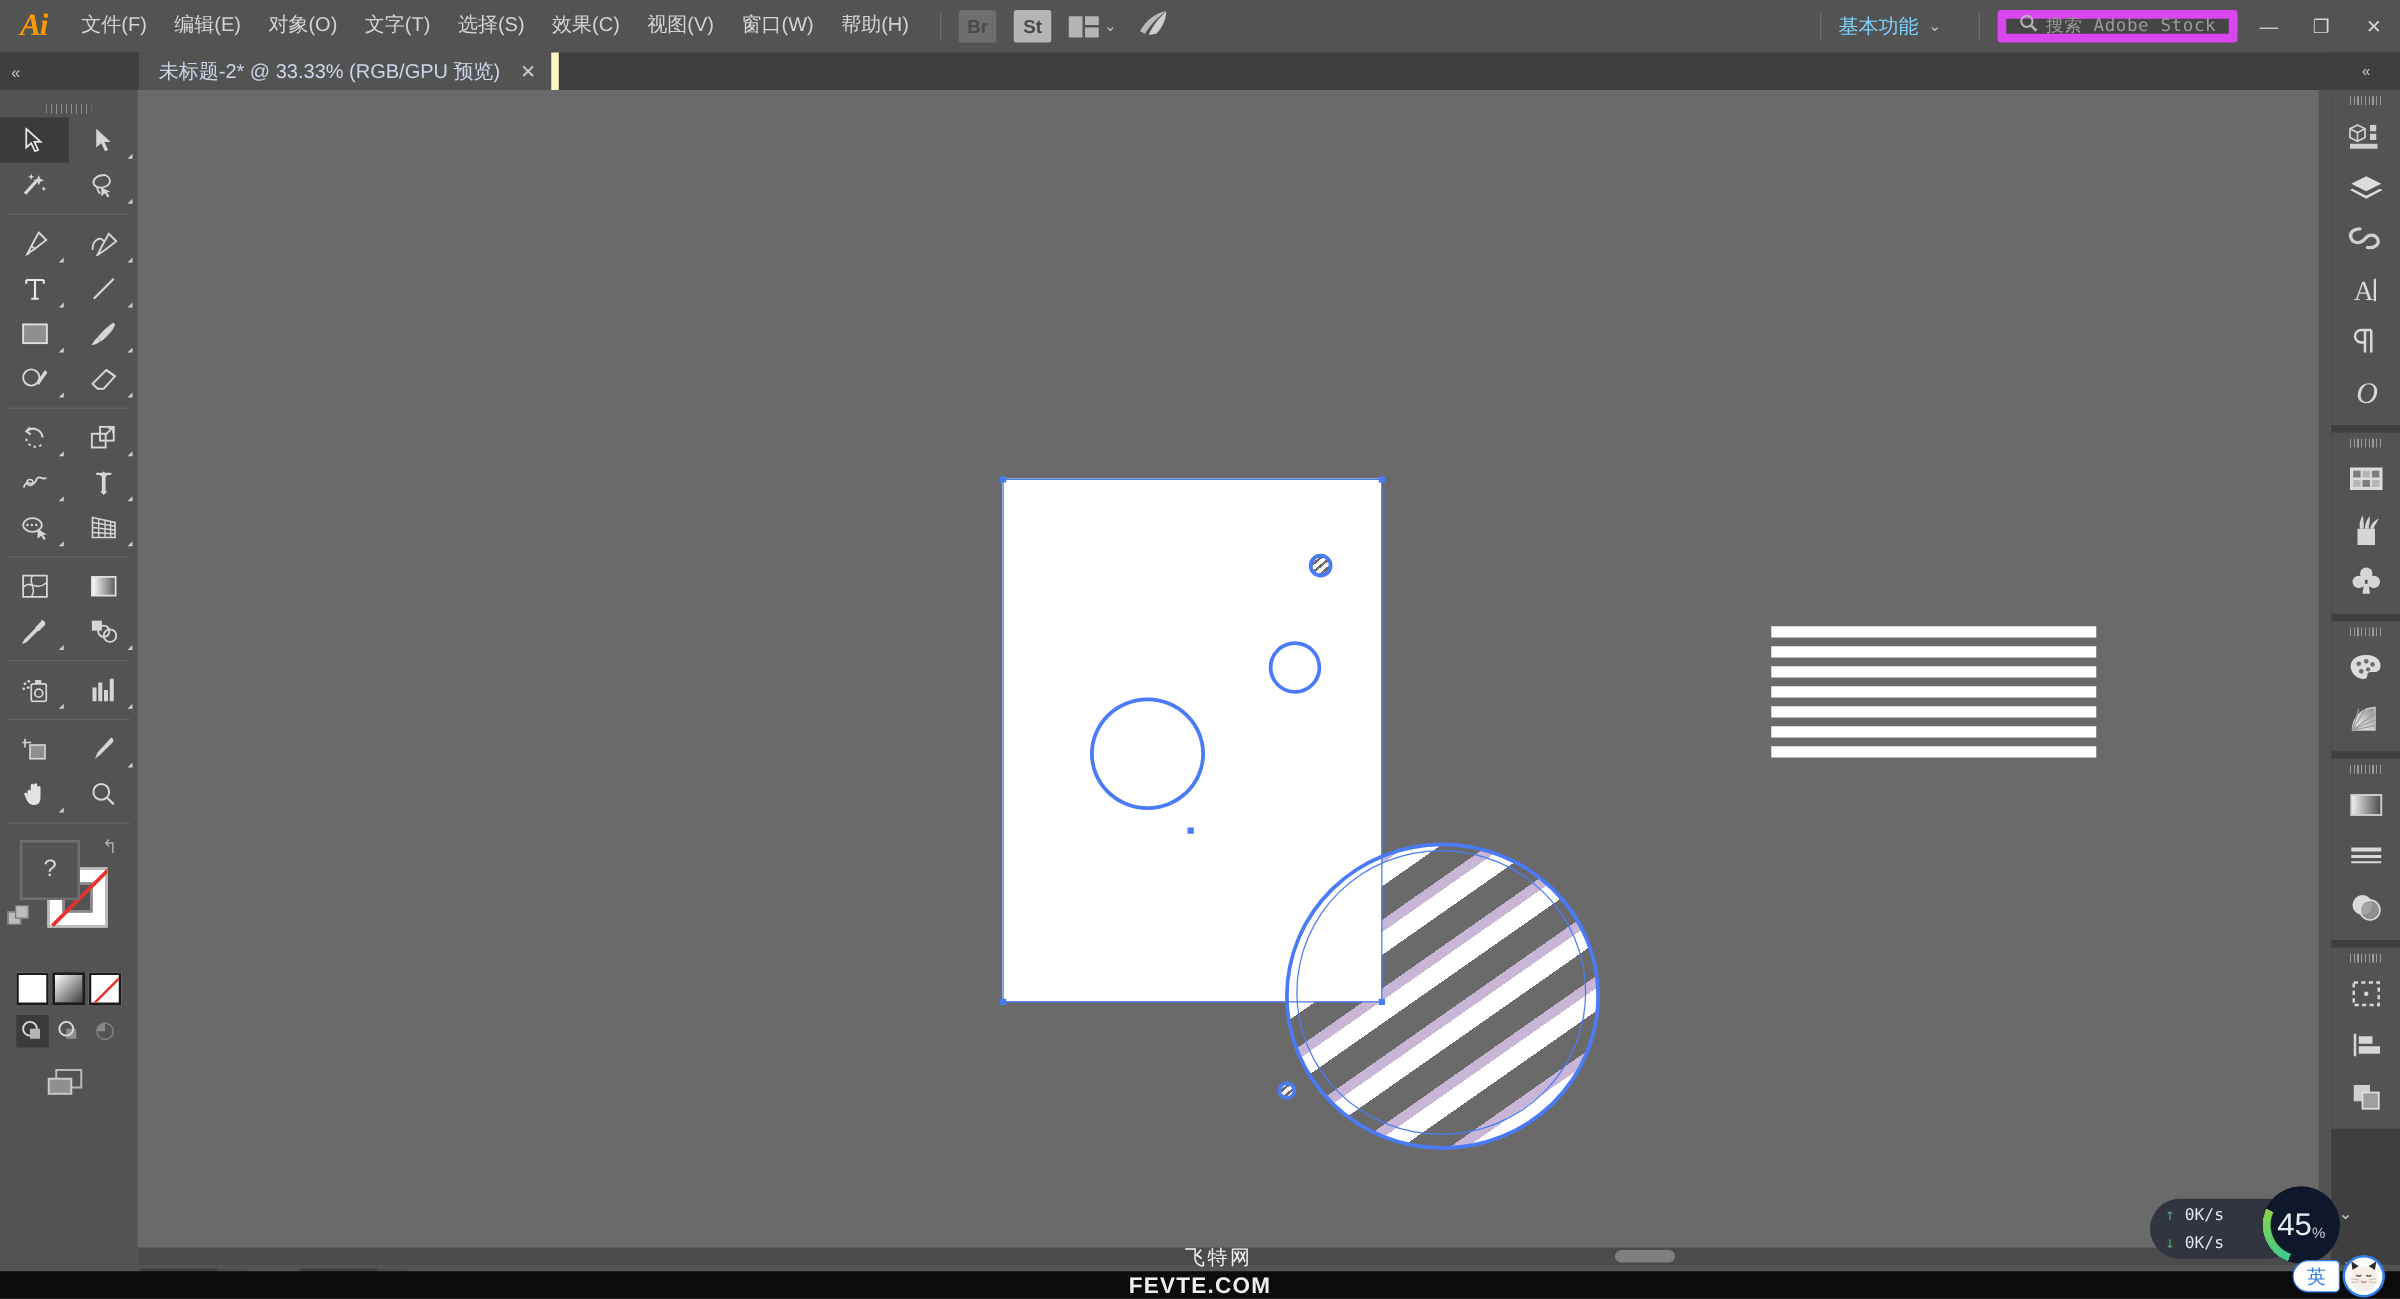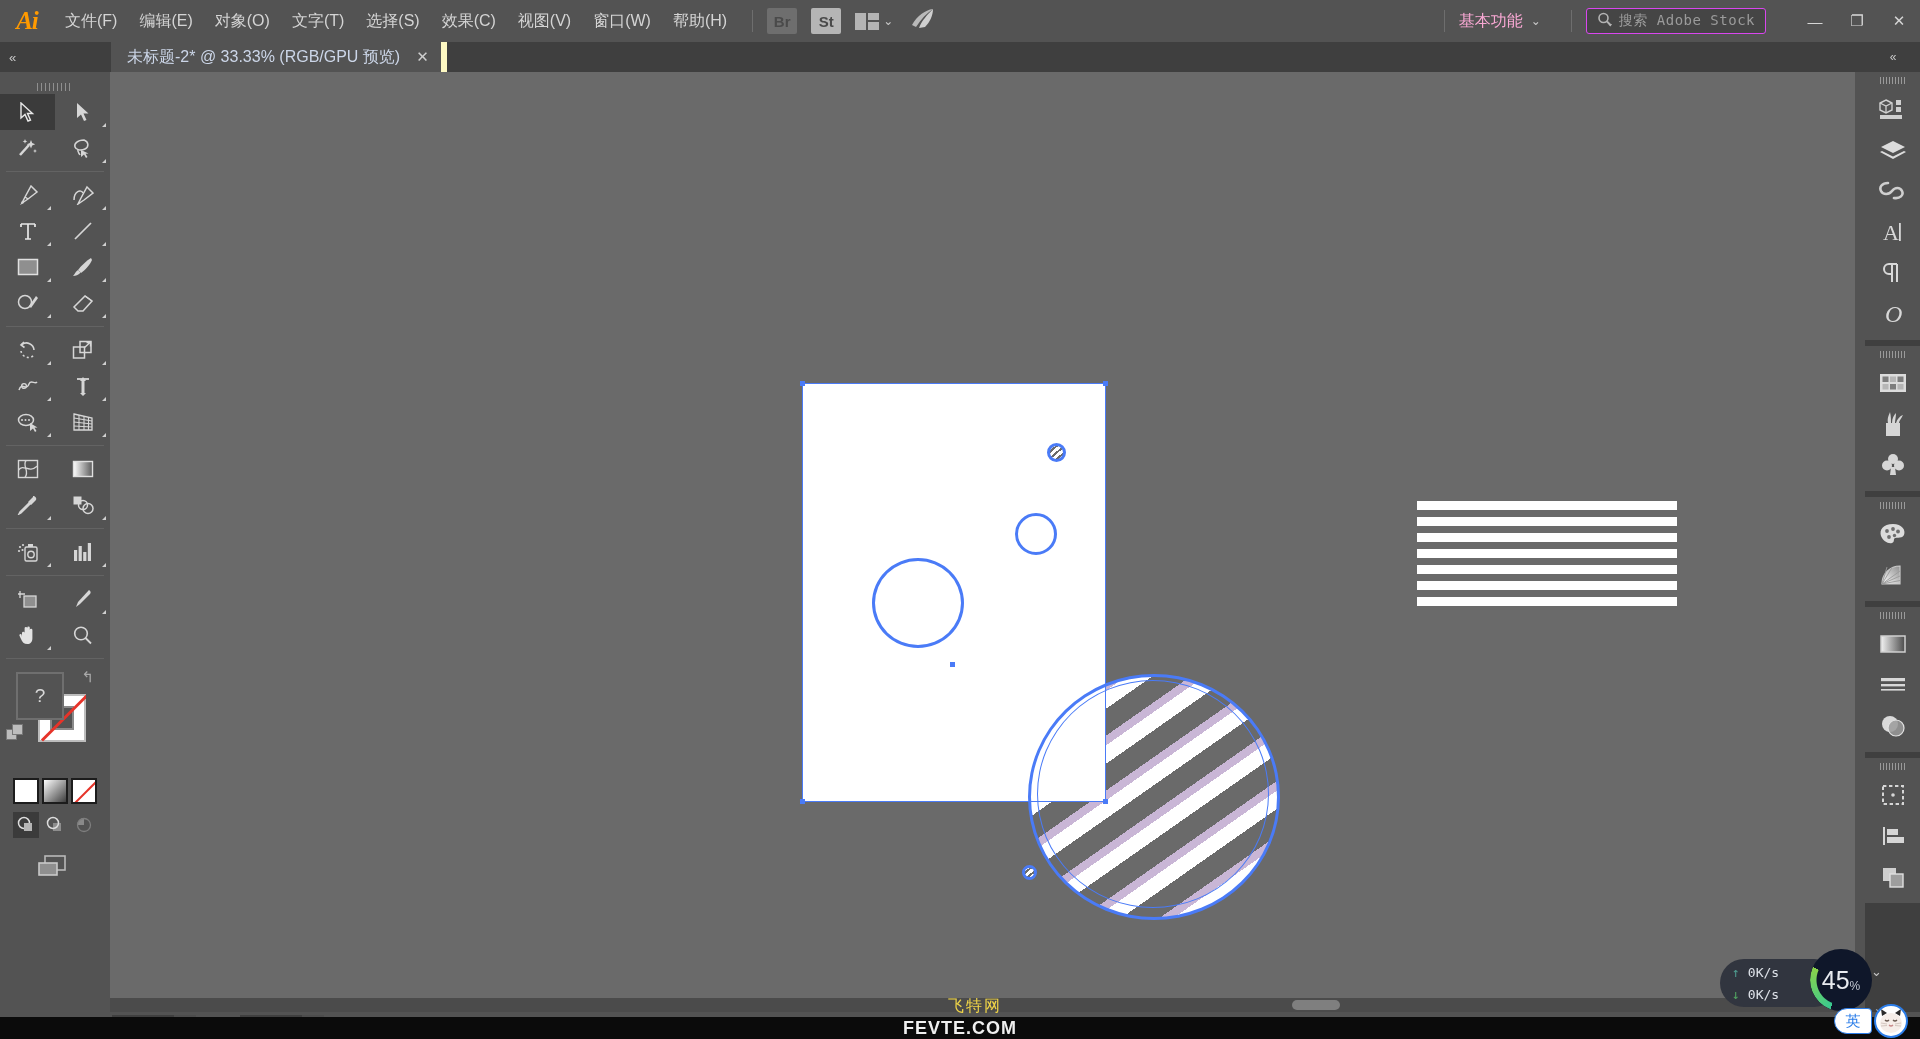--- a/index.html
+++ b/index.html
@@ -34,25 +34,25 @@
   .mb-btn.boxed { background: #6e6e6e; color: #4a4a4a; font-weight: 600;}
   .mb-btn.boxed-lite { background: #b5b5b5; color: #4a4a4a; font-weight: 600;}
   .arrange-icon { display: flex; gap: 2px; margin-right: 4px; }
   .arrange-icon i { display:block; background:#b4b4b4; }
   .arrange-icon i.l { width: 11px; height: 17px; }
   .arrange-col { display: flex; flex-direction: column; gap: 2px; }
   .arrange-col i { width: 11px; height: 7.5px; }
   .chev { color: #c9c9c9; font-size: 12px; margin-right: 16px; }
   .rocket { margin-right: 10px; }
   .spacer { flex: 1; }
-  .workspace-name { color: #f9a8d4; font-size: 16px; margin-right: 8px; }
+  .workspace-name { color: #7dd3fc; font-size: 16px; margin-right: 8px; }
   .search-box {
     display: flex; align-items: center; gap: 6px;
-    background: #454545; border: 1px solid #d946ef; border-radius: 3px;
-    height: 26px; padding: 0 10px; margin-right: 28px;
+    background: #454545; border: 7px solid #d946ef; border-radius: 3px;
+    height: 26px; padding: 0 10px; margin-right: 4px;
   }
   .search-box .ph { color: #9b9b9b; font-size: 14px; letter-spacing: .5px;
                    font-family: "DejaVu Sans Mono", monospace; }
   .win-btns { display: flex; align-items: center; height: 42px; }
   .win-btn { width: 42px; height: 42px; display:flex; align-items:center; justify-content:center;
              color: #d6d6d6; font-size: 15px; }
 
   
   .tabbar {
     position: absolute; top: 42px; left: 0; width: 1920px; height: 30px;
@@ -231,21 +231,21 @@
                 font-family:"DejaVu Sans Mono", monospace; }
   .status-text { position:absolute; left: 548px; color:#cfcfcf; font-size: 15px; }
   .status-arrows { position:absolute; left: 740px; display:flex; gap:14px; color:#b9b9b9; font-size:12px;}
   .status-arrow-r { position:absolute; right: 36px; color:#b9b9b9; font-size:12px; }
 
   
   .watermark {
     position:absolute; left: 0; bottom: 0; width: 1920px; text-align:center;
     pointer-events:none;
   }
-  .wm1 { color:#fde047; font-size: 16px; letter-spacing: 2px; position:absolute;
+  .wm1 { color:#ffffff; font-size: 16px; letter-spacing: 2px; position:absolute;
          left:0; right:0; bottom: 22px; opacity:.92;padding-left:30px; }
   .wm2 { color:#f0f0f0; font-size: 18px; letter-spacing: 1px; position:absolute;
          left:0; right:0; bottom: 0px; font-weight:600; }
   .wm-bar { position:absolute; left:0; bottom:0; width:1920px; height:22px; background:#0b0b0b; }
 
   
   .netwidget {
     position: absolute; right: 82px; bottom: 32px; height: 48px; width: 118px;
     background: #31353f; border-radius: 24px; display: flex; flex-direction: column;
     justify-content: center; padding-left: 12px; color: #dfe3ea;

